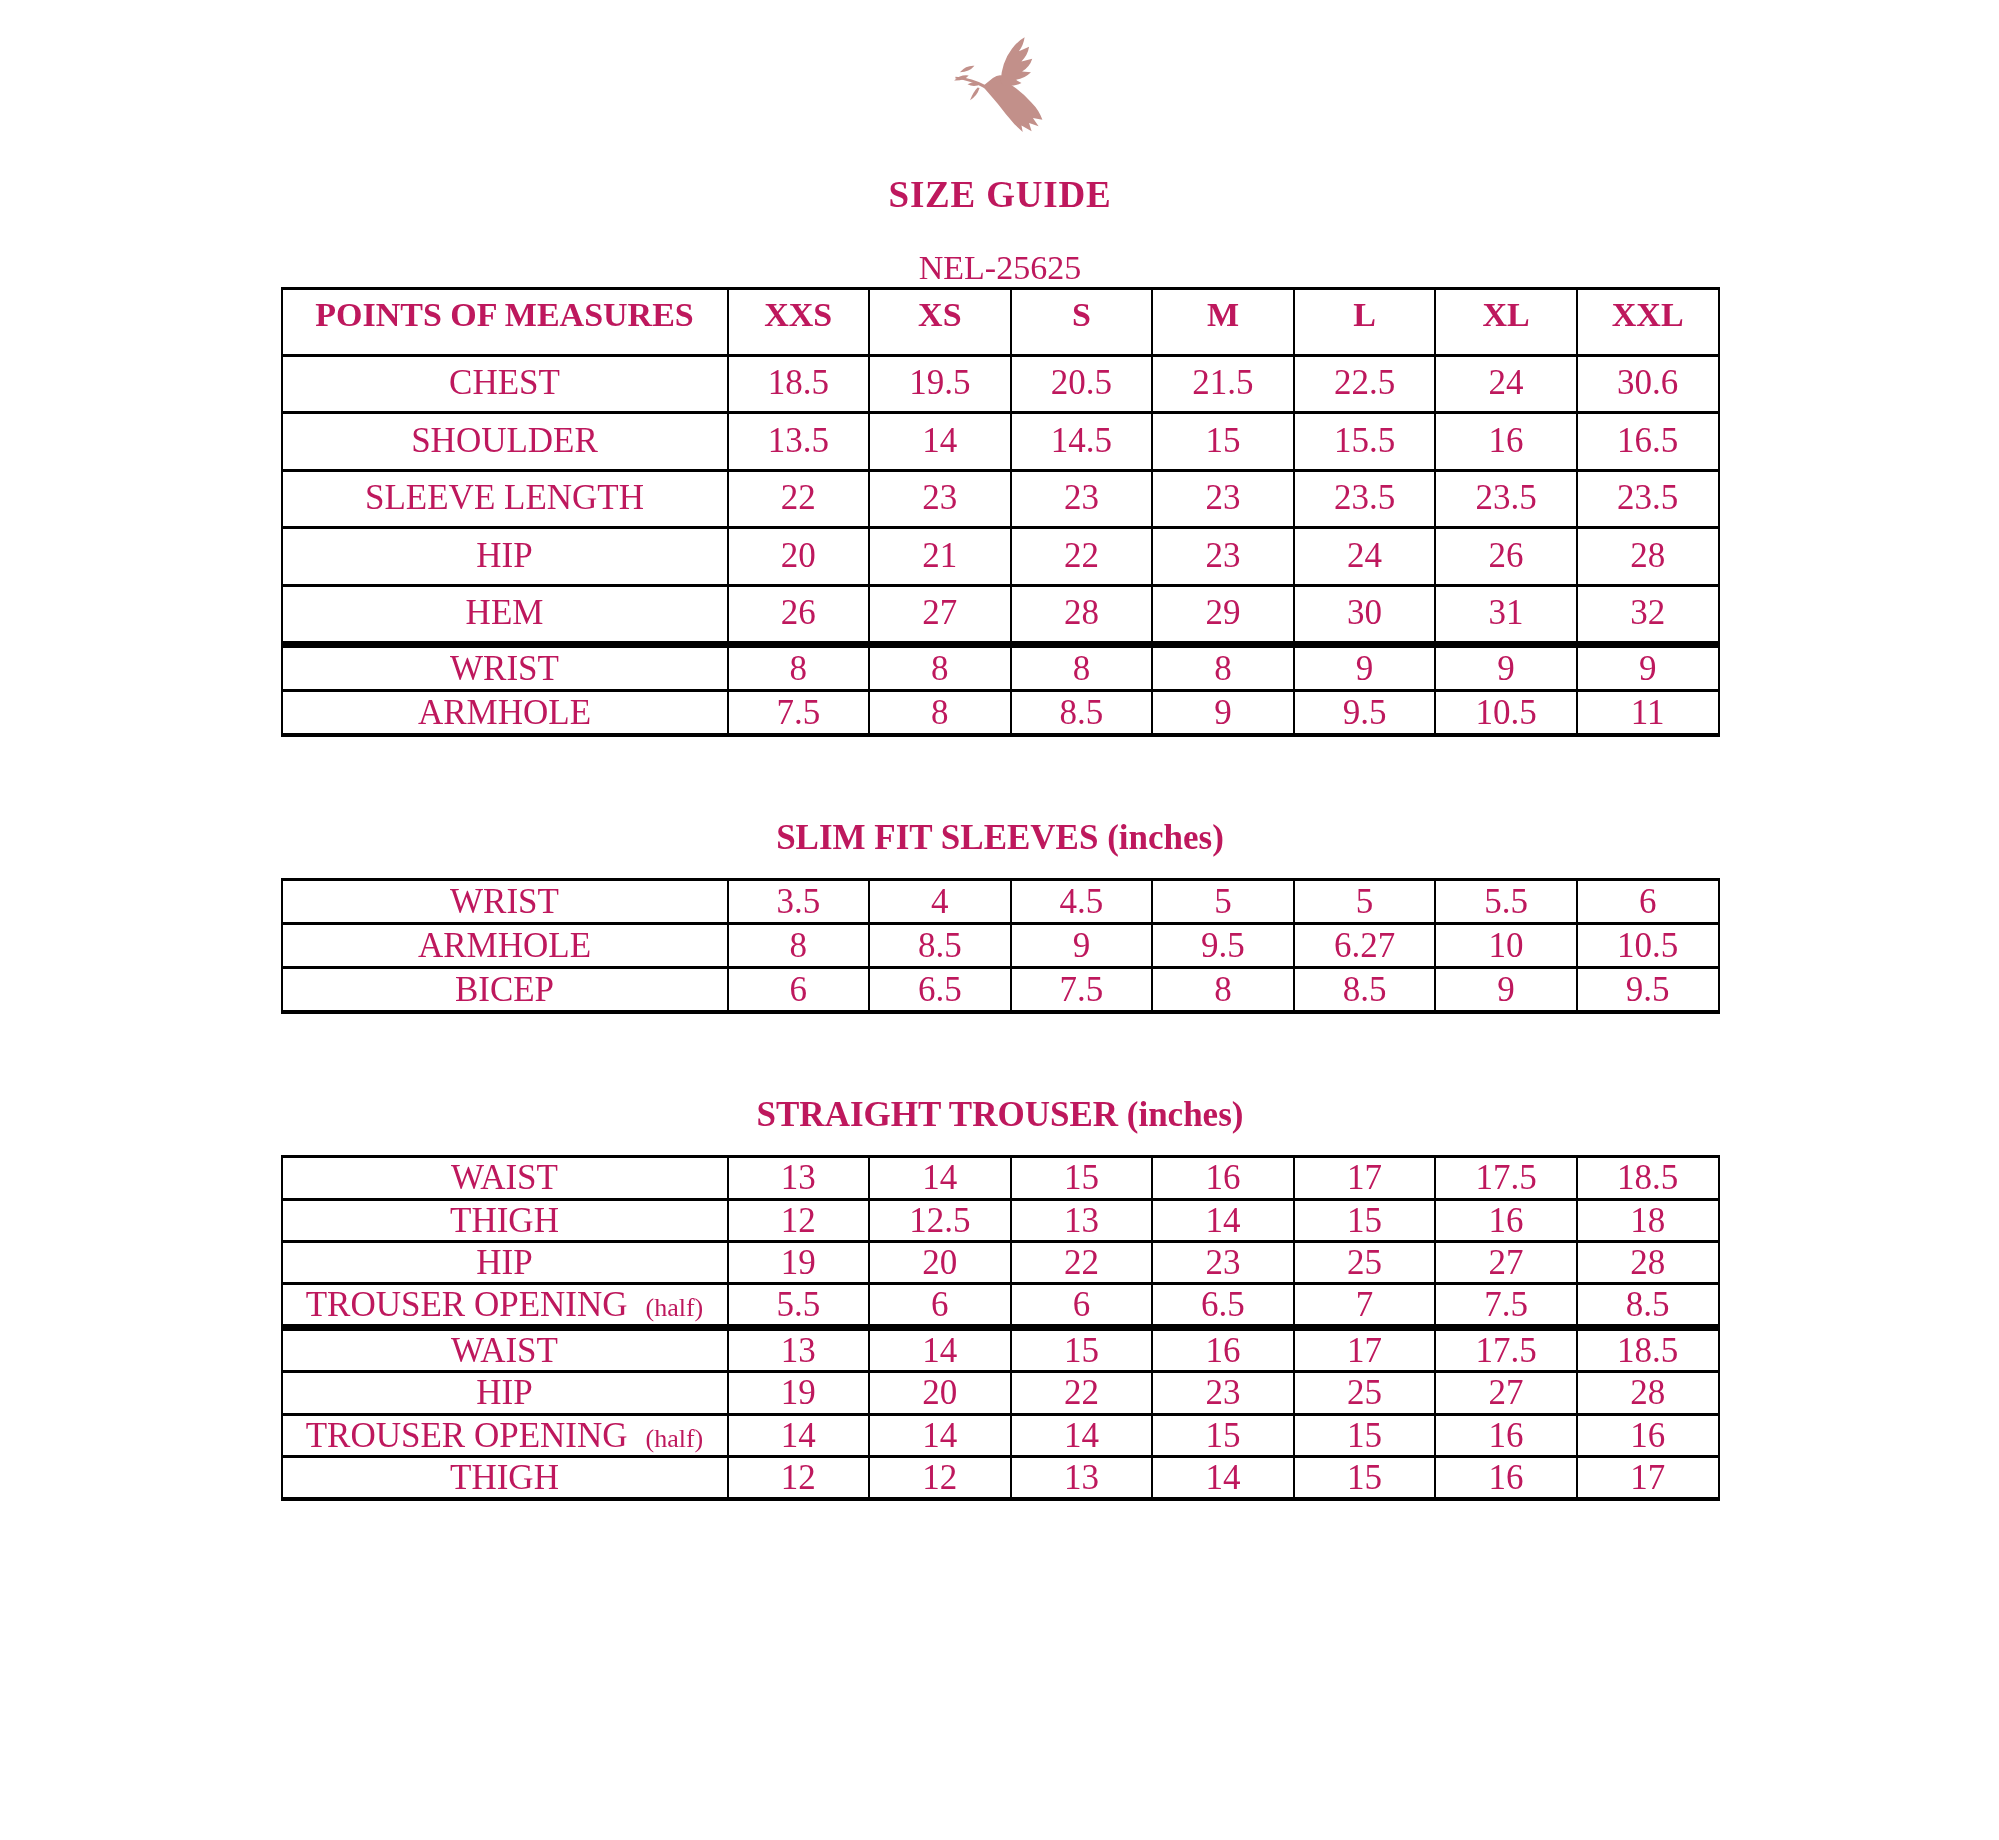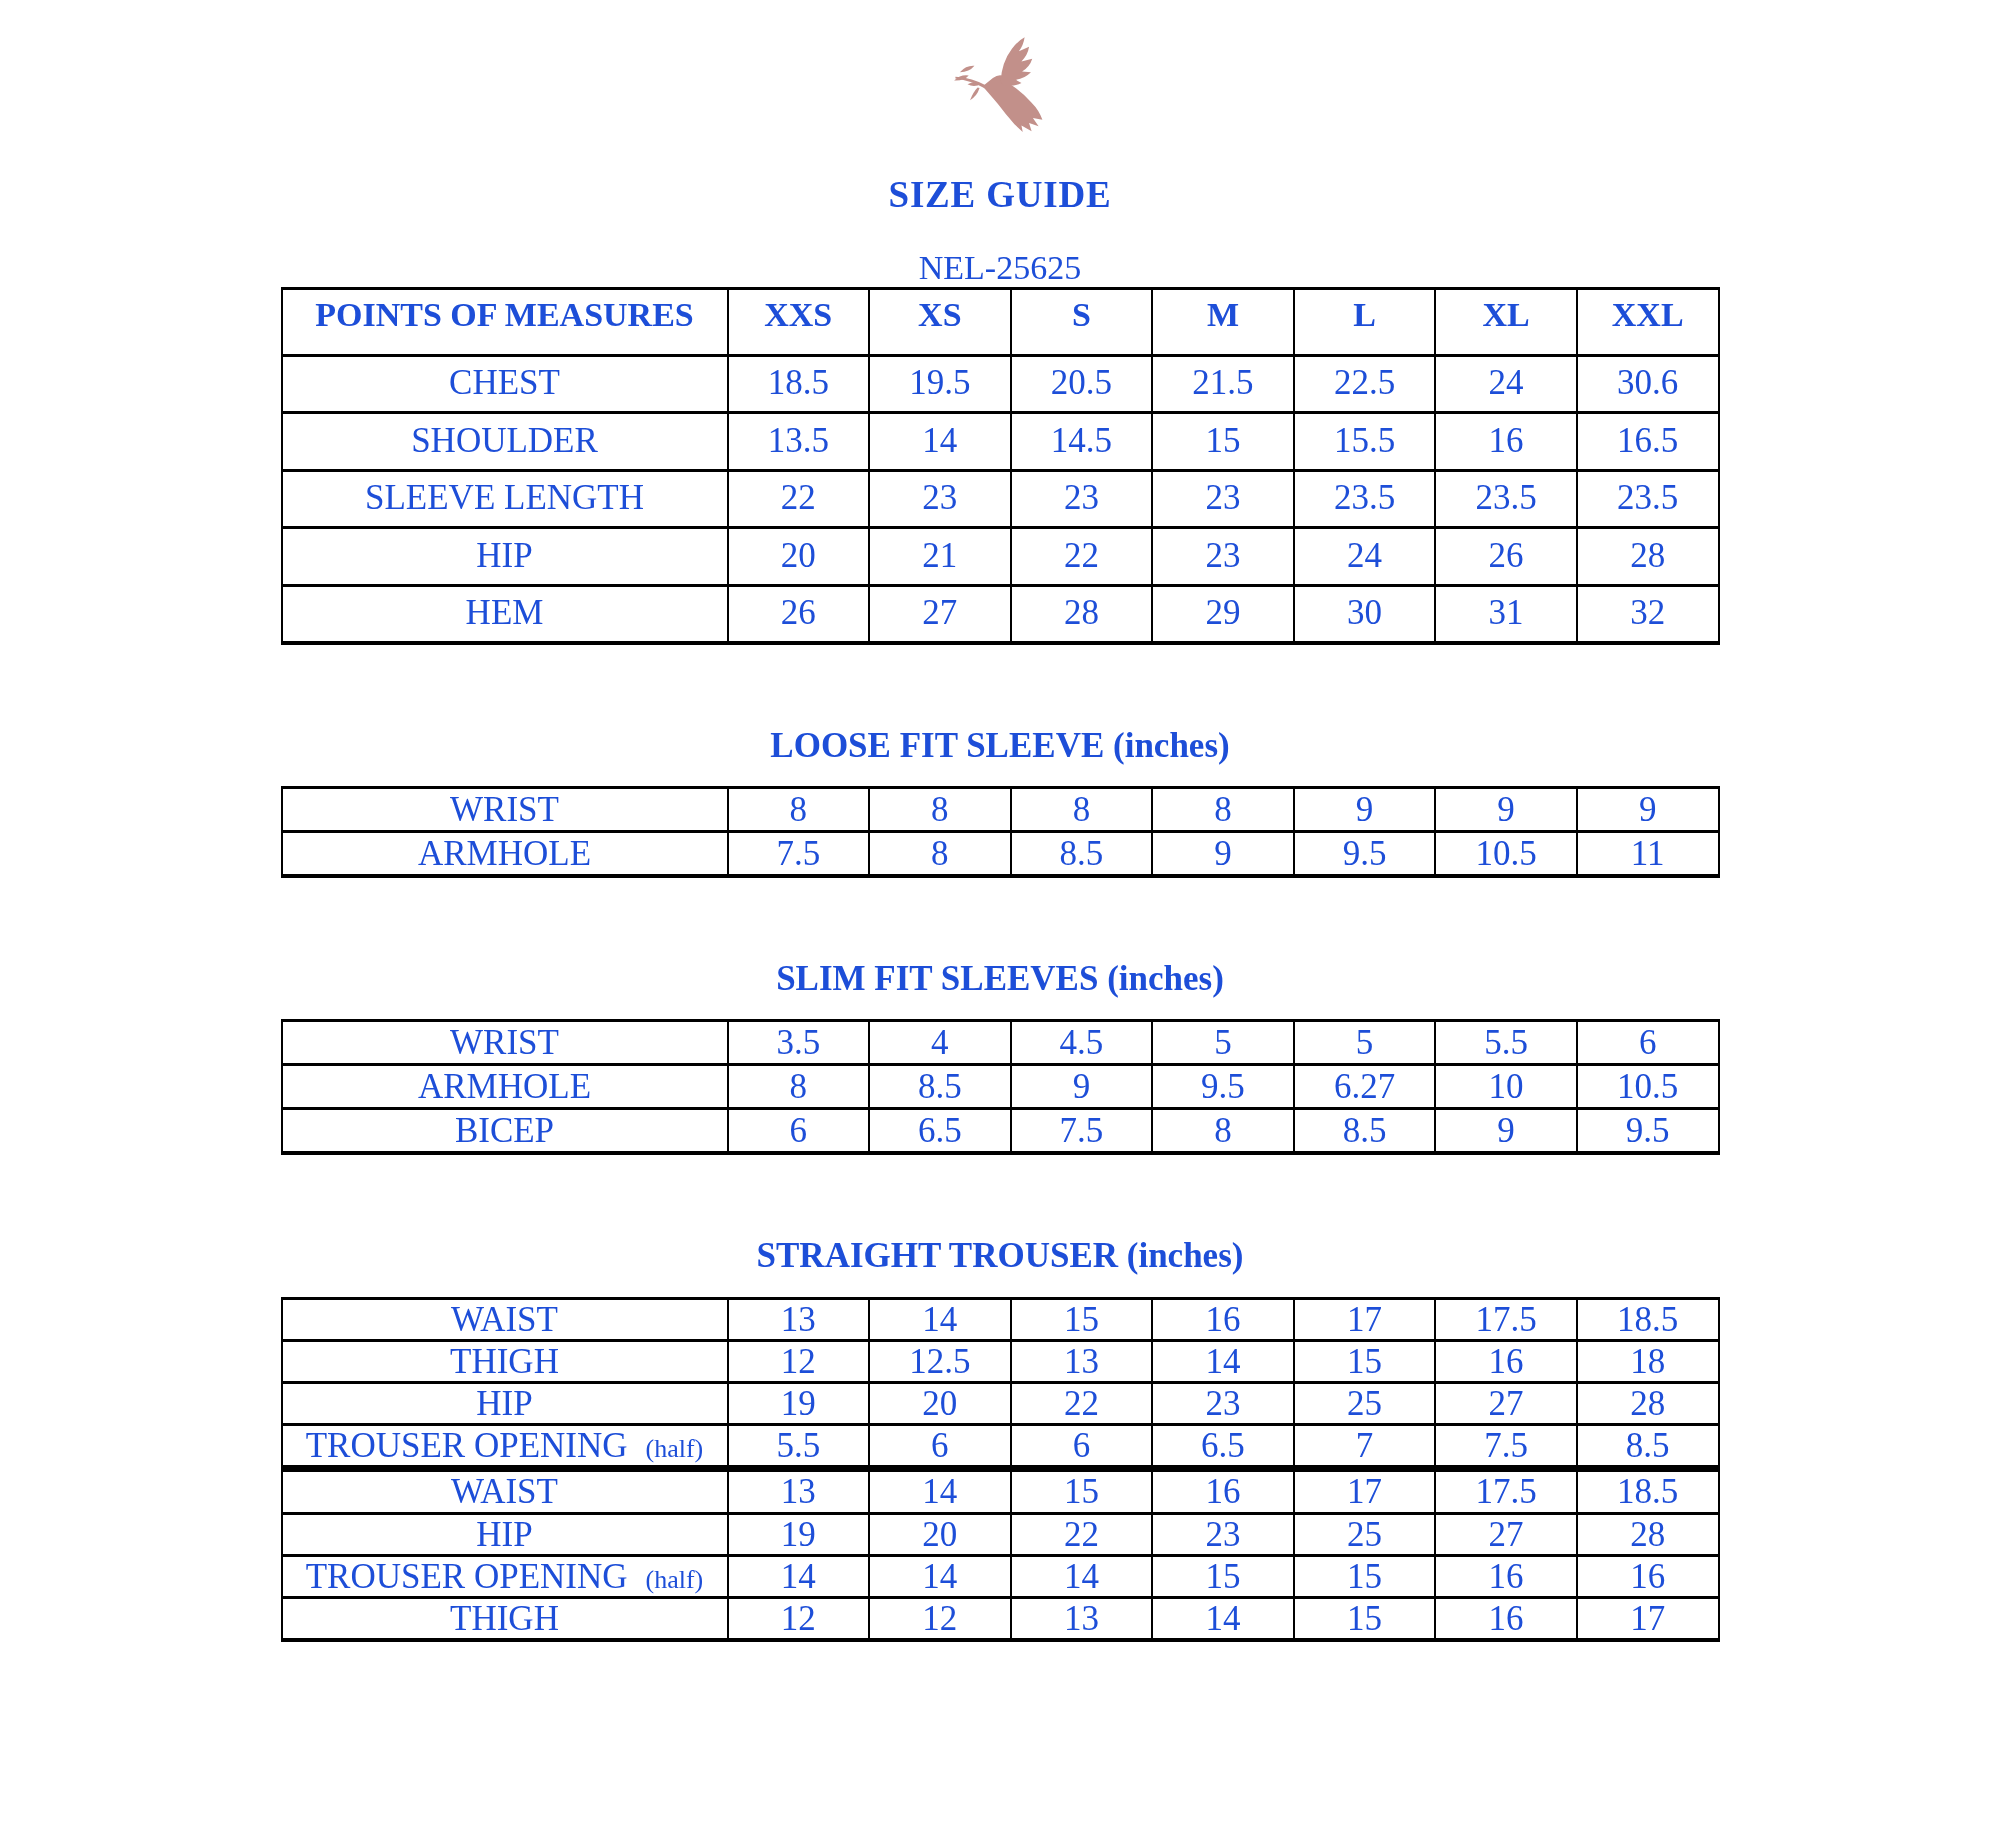--- a/index.html
+++ b/index.html
@@ -1,20 +1,20 @@
 <!DOCTYPE html>
 <html style="font-size:13px"><head>
 <meta charset="utf-8">
 <style>
   html, body { margin: 0; padding: 0; background: #ffffff; }
   .page {
     width: 2000px;
     height: 1840px;
     background: #ffffff;
-    color: #1d4ed8;
+    color: #be185d;
     font-family: "Liberation Serif", "DejaVu Serif", serif;
     overflow: hidden;
     position: relative;
   }
   .logo-wrap { text-align: center; padding-top: 34px; height: 100px; }
   .logo-wrap svg { display: inline-block; }
 
   .doc-title {
     margin: 40px 0 0 0;
     text-align: center;
@@ -173,21 +173,20 @@
           <td>27</td>
           <td>28</td>
           <td>29</td>
           <td>30</td>
           <td>31</td>
           <td>32</td>
         </tr>
       </tbody>
   </table>
 
-  <div class="section-heading">LOOSE FIT SLEEVE (inches)</div>
   <table class="sz-table t55">
     <colgroup>
         <col style="width:446px">
         <col>
         <col>
         <col>
         <col>
         <col>
         <col>
         <col>

